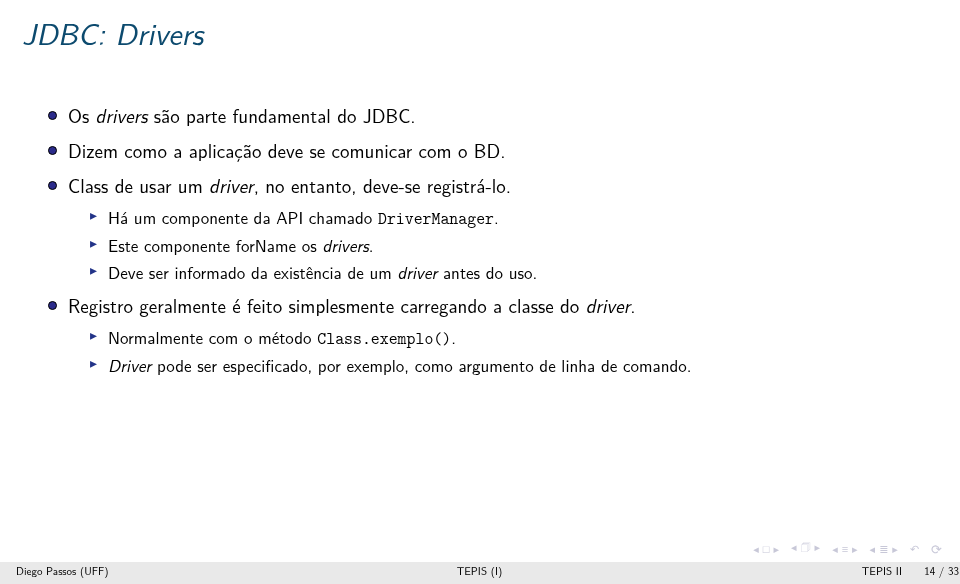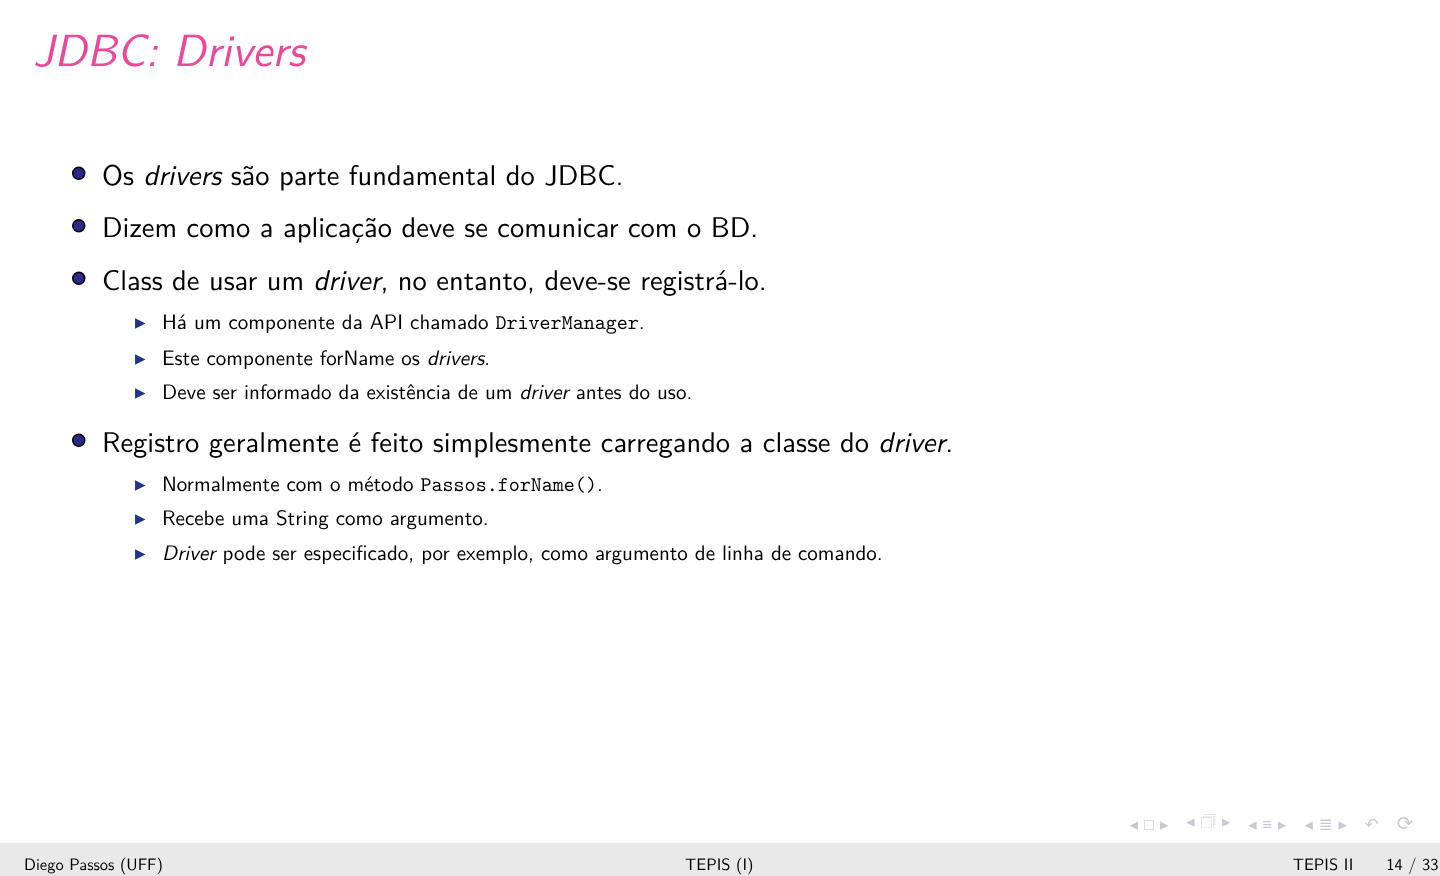--- a/index.html
+++ b/index.html
@@ -3,42 +3,42 @@
 <meta charset="utf-8">
 <style>
   * { margin: 0; padding: 0; box-sizing: border-box; }
   body {
     width: 960px; height: 584px;
     font-family: "Latin Modern Sans", "CMU Sans Serif", "Helvetica Neue", Arial, sans-serif;
     background: #fff; color: #000; position: relative; overflow: hidden;
   }
   .slide { width: 100%; height: 100%; position: relative; }
   .title {
-    color: #ec4899; font-size: 30px; font-style: italic; font-weight: 400;
+    color: #0c4a6e; font-size: 30px; font-style: italic; font-weight: 400;
     padding: 10px 22px 0 22px;
   }
   .content { padding: 48px 52px 0 48px; font-size: 19px; line-height: 1.42; }
   ul.top { list-style: none; }
   ul.top > li { margin-bottom: 8px; position: relative; padding-left: 20px; }
   ul.top > li::before {
     content: ""; position: absolute; left: 0; top: 9px;
     width: 7px; height: 7px; border-radius: 50%;
     background: #2a2a8a; border: 1px solid #000;
   }
   ul.sub { list-style: none; margin: 6px 0 6px 22px; }
-  ul.sub > li { position: relative; padding-left: 18px; margin-bottom: 3px; font-size: 14px; }
+  ul.sub > li { position: relative; padding-left: 18px; margin-bottom: 3px; font-size: 17px; }
   ul.sub > li::before {
     content: "▸"; position: absolute; left: 0; top: 0; color: #223388; font-size: 14px;
   }
   .italic { font-style: italic; }
   .tt { font-family: "Latin Modern Mono", "Courier New", monospace; }
   .footer {
     position: absolute; bottom: 0; left: 0; right: 0; height: 22px;
     background: #e9e9e9; font-size: 11px; color: #000;
-    display: flex; align-items: flex-end;
+    display: flex; align-items: flex-start;
   }
   .footer .fl { width: 33.3%; padding-left: 16px; }
   .footer .fc { width: 33.3%; text-align: center; }
   .footer .fr { width: 33.3%; text-align: right; }
   .navsyms {
     position: absolute; right: 14px; bottom: 26px;
     color: #c8c8d8; font-size: 11px; letter-spacing: 4px;
     display: flex; gap: 8px; align-items: center;
   }
   .navsyms span { display: inline-flex; align-items: center; gap: 1px; }
@@ -65,23 +65,22 @@
           </li>
           <li>
             <span>Deve ser informado da existência de um </span><span class="italic">driver</span><span> antes do uso.</span>
           </li>
         </ul>
       </li>
       <li>
         <span>Registro geralmente é feito simplesmente carregando a classe do </span><span class="italic">driver</span><span>.</span>
         <ul class="sub">
           <li>
-            <span>Normalmente com o método </span><span class="tt">Passos.forName()</span><span>.</span>
+            <span>Normalmente com o método </span><span class="tt">Class.exemplo()</span><span>.</span>
           </li>
-          <li>Recebe uma String como argumento.</li>
           <li>
             <span class="italic">Driver</span><span> pode ser especificado, por exemplo, como argumento de linha de comando.</span>
           </li>
         </ul>
       </li>
     </ul>
   </div>
 
   <div class="navsyms">
     <span>◂□▸</span>

